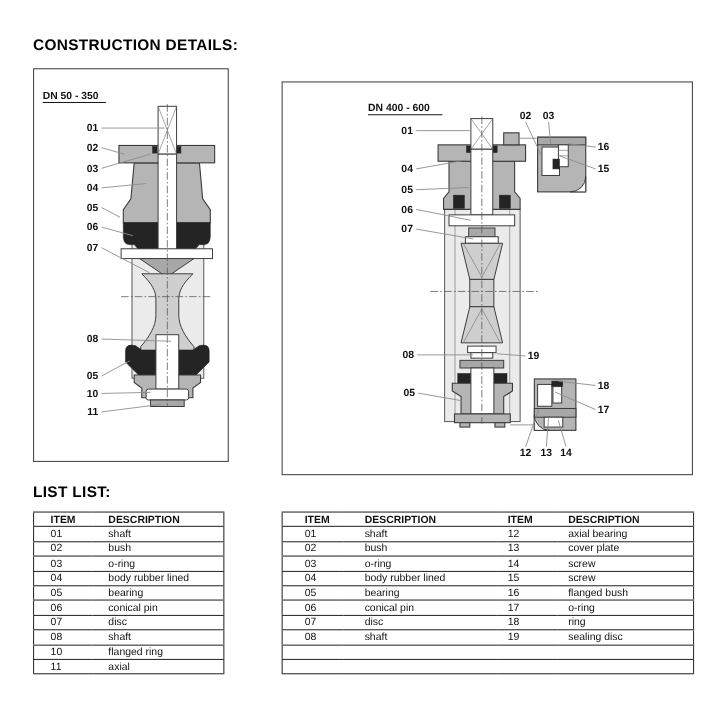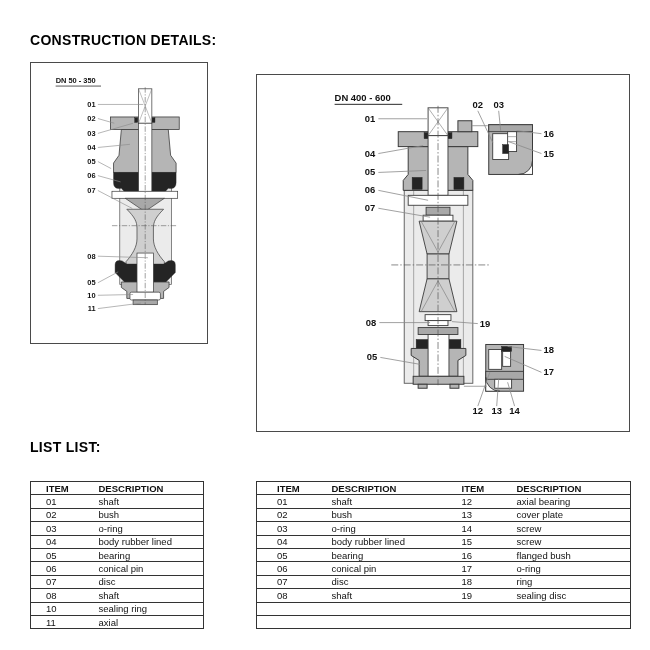--- a/index.html
+++ b/index.html
@@ -11,41 +11,41 @@
     position:absolute;left:30px;font-size:14px;font-weight:bold;
     letter-spacing:.3px;color:#000;
   }
   #construction-title{top:32px;}
   #parts-title{top:439px;}
 
   .diagram-box{
     position:absolute;top:62px;border:1.6px solid #4a4a4a;background:#fff;
     box-sizing:border-box;
   }
-  #box-left{left:30px;width:178px;height:282px;}
+  #box-left{left:30px;width:178px;height:358px;}
   #box-right{left:256px;width:374px;height:358px;margin-top:12px;}
   .diagram-box svg{display:block;width:100%;height:100%;}
 
   
   .gray{fill:#b5b5b5;stroke:#3a3a3a;stroke-width:1;}
   .mid{fill:#a8a8a8;stroke:#3a3a3a;stroke-width:.9;}
   .dark{fill:#242424;stroke:#242424;stroke-width:.5;}
   .light{fill:#ebebeb;stroke:#555;stroke-width:.9;}
   .white{fill:#ffffff;stroke:#3a3a3a;stroke-width:.9;}
   .disc{fill:#cfcfcf;stroke:#3a3a3a;stroke-width:.9;}
   .thin{stroke:#777;stroke-width:.6;fill:none;}
   .cl line{stroke:#555;stroke-width:.7;stroke-dasharray:7 2 1.5 2;}
   .leader line{stroke:#8a8a8a;stroke-width:.8;}
   .callout text{font:bold 9.5px "Liberation Sans",sans-serif;fill:#111;}
   .dn-label{font:bold 9.5px "Liberation Sans",sans-serif;fill:#111;}
   .ln{stroke:#111;stroke-width:.9;}
 
   
   .parts-table{
-    position:absolute;top:481px;border-collapse:collapse;table-layout:fixed;
+    position:absolute;top:465px;border-collapse:collapse;table-layout:fixed;
     font-size:9.5px;color:#111;border:1.8px solid #333;padding-left:12px;
   }
   #table-left{left:30px;width:173px;}
   #table-right{left:256px;width:374px;}
   .parts-table th,.parts-table td{
     border-top:1px solid #333;border-bottom:1px solid #333;
     height:12.4px;padding:0;vertical-align:middle;text-align:left;
     white-space:nowrap;overflow:hidden;font-weight:normal;
   }
   .parts-table th{font-weight:bold;}
@@ -275,21 +275,21 @@
       <tr>
         <td>07</td>
         <td>disc</td>
       </tr>
       <tr>
         <td>08</td>
         <td>shaft</td>
       </tr>
       <tr>
         <td>10</td>
-        <td>sealing ring</td>
+        <td>flanged ring</td>
       </tr>
       <tr>
         <td>11</td>
         <td>axial</td>
       </tr>
     </tbody>
 </table>
 
 <table class="parts-table" id="table-right">
   <colgroup>

